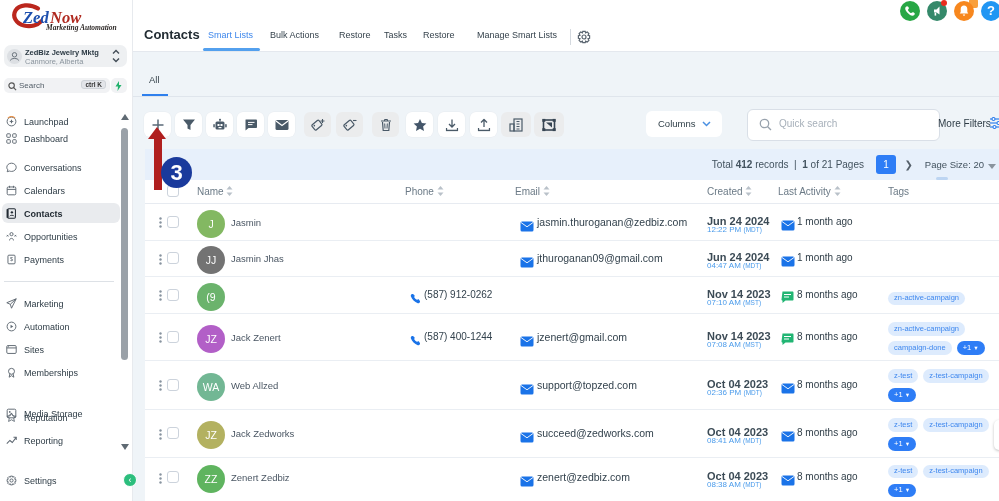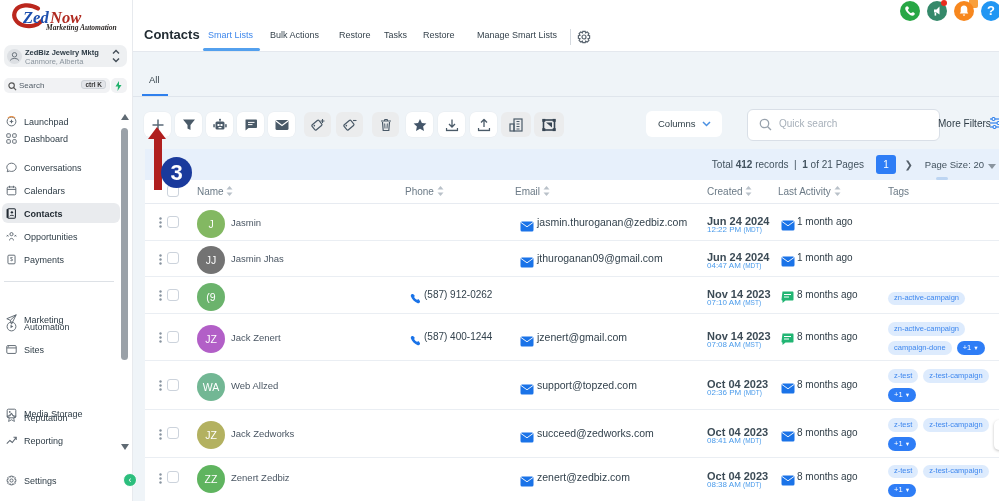--- a/index.html
+++ b/index.html
@@ -200,40 +200,47 @@
         <span class="lb">Opportunities</span>
       </div>
     <div class="nav-item" style="top:249px">
         <span class="ic"><svg width="13" height="13" viewBox="0 0 14 14">
             <rect x="2.5" y="1.5" width="9" height="11" rx="1.2" fill="none" stroke="#5c6670" stroke-width="1.2"></rect>
             <text x="7" y="9.5" font-size="7" fill="#5c6670" text-anchor="middle" font-family="Liberation Sans">$</text>
           </svg></span>
         <span class="lb">Payments</span>
       </div>
     <div class="nav-divider" style="top:281px"></div>
-    <div class="nav-item" style="top:309px">
+    <div class="nav-item" style="top:293px">
         <span class="ic"><svg width="13" height="13" viewBox="0 0 14 14">
             <path d="M13 1 L1 6 L5.5 8 L7 13 L13 1 Z M5.5 8 L13 1" fill="none" stroke="#5c6670" stroke-width="1.2" stroke-linejoin="round"></path>
           </svg></span>
         <span class="lb">Marketing</span>
       </div>
     <div class="nav-item" style="top:316px">
         <span class="ic"><svg width="13" height="13" viewBox="0 0 14 14">
             <circle cx="7" cy="7" r="5.6" fill="none" stroke="#5c6670" stroke-width="1.2"></circle>
             <path d="M5.8 4.8 L9.2 7 L5.8 9.2 Z" fill="#5c6670"></path>
           </svg></span>
         <span class="lb">Automation</span>
       </div>
     <div class="nav-item" style="top:339px">
         <span class="ic"><svg width="13" height="13" viewBox="0 0 14 14">
             <rect x="1" y="2" width="12" height="10" rx="1.5" fill="none" stroke="#5c6670" stroke-width="1.2"></rect>
             <line x1="1" y1="5" x2="13" y2="5" stroke="#5c6670" stroke-width="1.2"></line>
             <circle cx="3.2" cy="3.5" r="0.7" fill="#5c6670"></circle>
           </svg></span>
         <span class="lb">Sites</span>
+      </div>
+    <div class="nav-item" style="top:362px">
+        <span class="ic"><svg width="13" height="13" viewBox="0 0 14 14">
+            <circle cx="7" cy="5.5" r="3.8" fill="none" stroke="#5c6670" stroke-width="1.2"></circle>
+            <path d="M5 8.5 L4 13 L7 11 L10 13 L9 8.5" fill="none" stroke="#5c6670" stroke-width="1.2" stroke-linejoin="round"></path>
+          </svg></span>
+        <span class="lb">Memberships</span>
       </div>
     <div class="nav-item" style="top:403px">
         <span class="ic"><svg width="13" height="13" viewBox="0 0 14 14">
             <rect x="1.5" y="1.5" width="11" height="11" rx="1.5" fill="none" stroke="#5c6670" stroke-width="1.2"></rect>
             <circle cx="4.8" cy="5" r="1.1" fill="#5c6670"></circle>
             <path d="M2.5 11 L6.5 7 L11.5 12" fill="none" stroke="#5c6670" stroke-width="1.2"></path>
           </svg></span>
         <span class="lb">Media Storage</span>
       </div>
     <div class="nav-item" style="top:407.5px">

